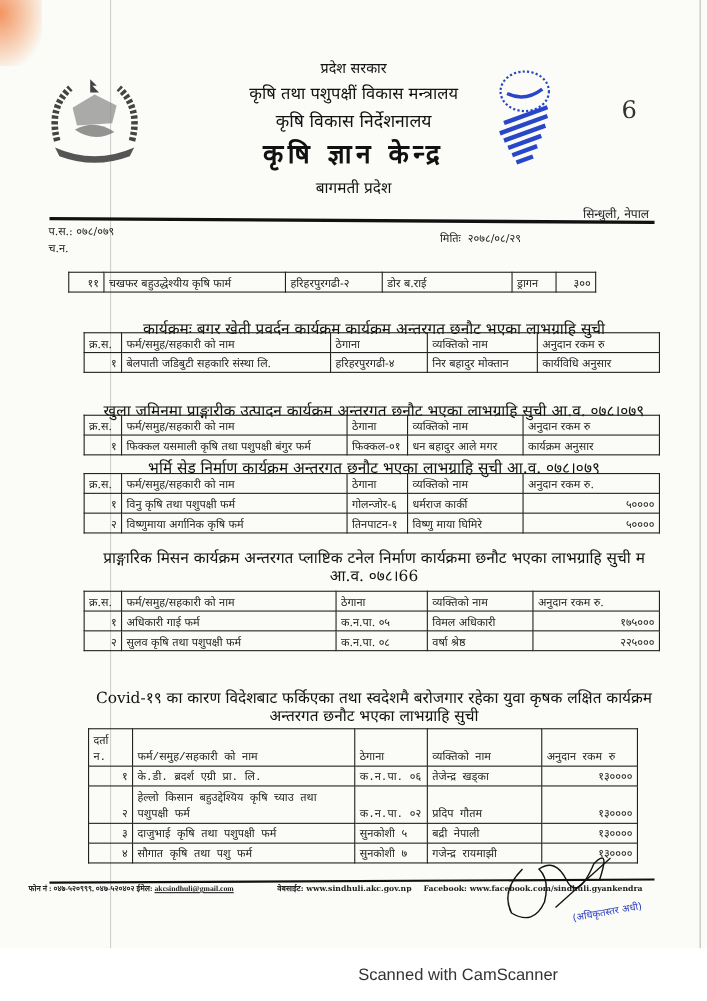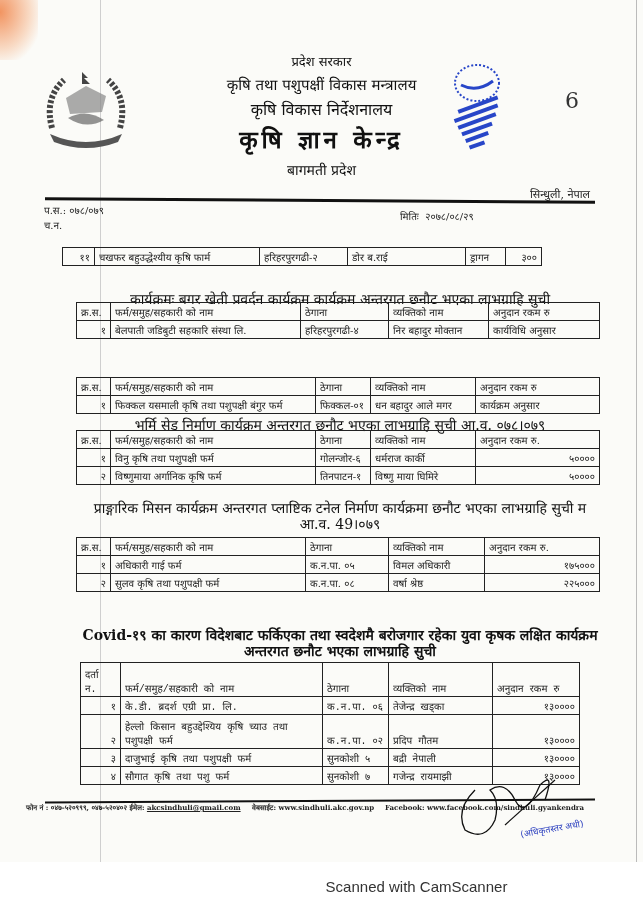--- a/index.html
+++ b/index.html
@@ -113,20 +113,21 @@
     <tr>
       <td class="num">१</td>
       <td>बेलपाती जडिबुटी सहकारि संस्था लि.</td>
       <td>हरिहरपुरगढी-४</td>
       <td>निर बहादुर मोक्तान</td>
       <td>कार्यविधि अनुसार</td>
     </tr>
   </tbody>
     </table>
 
+  <div class="caption" style="top:363px;">खुला जमिनमा प्राङ्गारीक उत्पादन कार्यक्रम अन्तरगत छनौट भएका लाभग्राहि सुची आ.व. ०७८।०७९</div>
   <table style="left:76px; top:377px; width:524px;">
     <tbody>
         <tr>
       <th style="width:34px">क्र.स.</th>
       <th style="width:205px">फर्म/समुह/सहकारी को नाम</th>
       <th style="width:55px">ठेगाना</th>
       <th style="width:105px">व्यक्तिको नाम</th>
       <th>अनुदान रकम रु</th>
     </tr>
     <tr>
@@ -159,21 +160,21 @@
     <tr>
       <td class="num">२</td>
       <td>विष्णुमाया अर्गानिक कृषि फर्म</td>
       <td>तिनपाटन-१</td>
       <td>विष्णु माया घिमिरे</td>
       <td class="num">५००००</td>
     </tr>
   </tbody>
     </table>
 
-  <div class="caption" style="top:500px; line-height:16px; padding:0 20px;">प्राङ्गारिक मिसन कार्यक्रम अन्तरगत प्लाष्टिक टनेल निर्माण कार्यक्रमा छनौट भएका लाभग्राहि सुची म आ.व. 49।०७९</div>
+  <div class="caption" style="top:500px; line-height:16px; padding:0 20px;">प्राङ्गारिक मिसन कार्यक्रम अन्तरगत प्लाष्टिक टनेल निर्माण कार्यक्रमा छनौट भएका लाभग्राहि सुची म आ.व. ०७८।66</div>
   <table style="left:76px; top:537px; width:524px;">
     <tbody>
         <tr>
       <th style="width:34px">क्र.स.</th>
       <th style="width:195px">फर्म/समुह/सहकारी को नाम</th>
       <th style="width:83px">ठेगाना</th>
       <th style="width:96px">व्यक्तिको नाम</th>
       <th>अनुदान रकम रु.</th>
     </tr>
     <tr>
@@ -186,21 +187,21 @@
     <tr>
       <td class="num">२</td>
       <td>सुलव कृषि तथा पशुपक्षी फर्म</td>
       <td>क.न.पा. ०८</td>
       <td>वर्षा श्रेष्ठ</td>
       <td class="num">२२५०००</td>
     </tr>
   </tbody>
     </table>
 
-  <div class="caption" style="top:627px; line-height:16px; padding:0 6px;font-weight:bold;">Covid-१९ का कारण विदेशबाट फर्किएका तथा स्वदेशमै बरोजगार रहेका युवा कृषक लक्षित कार्यक्रम अन्तरगत छनौट भएका लाभग्राहि सुची</div>
+  <div class="caption" style="top:627px; line-height:16px; padding:0 6px;">Covid-१९ का कारण विदेशबाट फर्किएका तथा स्वदेशमै बरोजगार रहेका युवा कृषक लक्षित कार्यक्रम अन्तरगत छनौट भएका लाभग्राहि सुची</div>
   <table style="left:80px; top:662px; width:500px;font-family:Liberation Mono, monospace;">
     <tbody>
         <tr>
       <th style="width:40px; height:34px;">दर्ता न.</th>
       <th style="width:202px">फर्म/समुह/सहकारी को नाम</th>
       <th style="width:66px">ठेगाना</th>
       <th style="width:104px">व्यक्तिको नाम</th>
       <th>अनुदान रकम रु</th>
     </tr>
     <tr>
@@ -228,21 +229,21 @@
       <td class="num">४</td>
       <td>सौगात कृषि तथा पशु फर्म</td>
       <td>सुनकोशी ७</td>
       <td>गजेन्द्र रायमाझी</td>
       <td class="num">१३००००</td>
     </tr>
   </tbody>
     </table>
 
   <div class="rule bot"></div>
-  <div class="footer" style="left:26px;">
+  <div class="footer" style="left:26px;font-family:Liberation Serif, serif;">
     <span>फोन नं : ०४७-५२०९९९, ०४७-५२०४०२</span>
     <span>ईमेल:</span>
     <span class="link">akcsindhuli@gmail.com</span>
   </div>
   <div class="footer" style="left:252px;">वेबसाईट: www.sindhuli.akc.gov.np</div>
   <div class="footer" style="left:385px;">Facebook: www.facebook.com/sindhuli.gyankendra</div>
 
   <svg class="sig" viewBox="0 0 130 75">
     <path d="M30 20 Q10 40 20 60 Q40 72 50 50 Q55 30 45 20 Q60 10 70 30 Q80 50 95 15 Q110 0 100 30" stroke="#111" stroke-width="1.3" fill="none"></path>
     <path d="M60 55 L110 10" stroke="#111" stroke-width="1.2" fill="none"></path>

